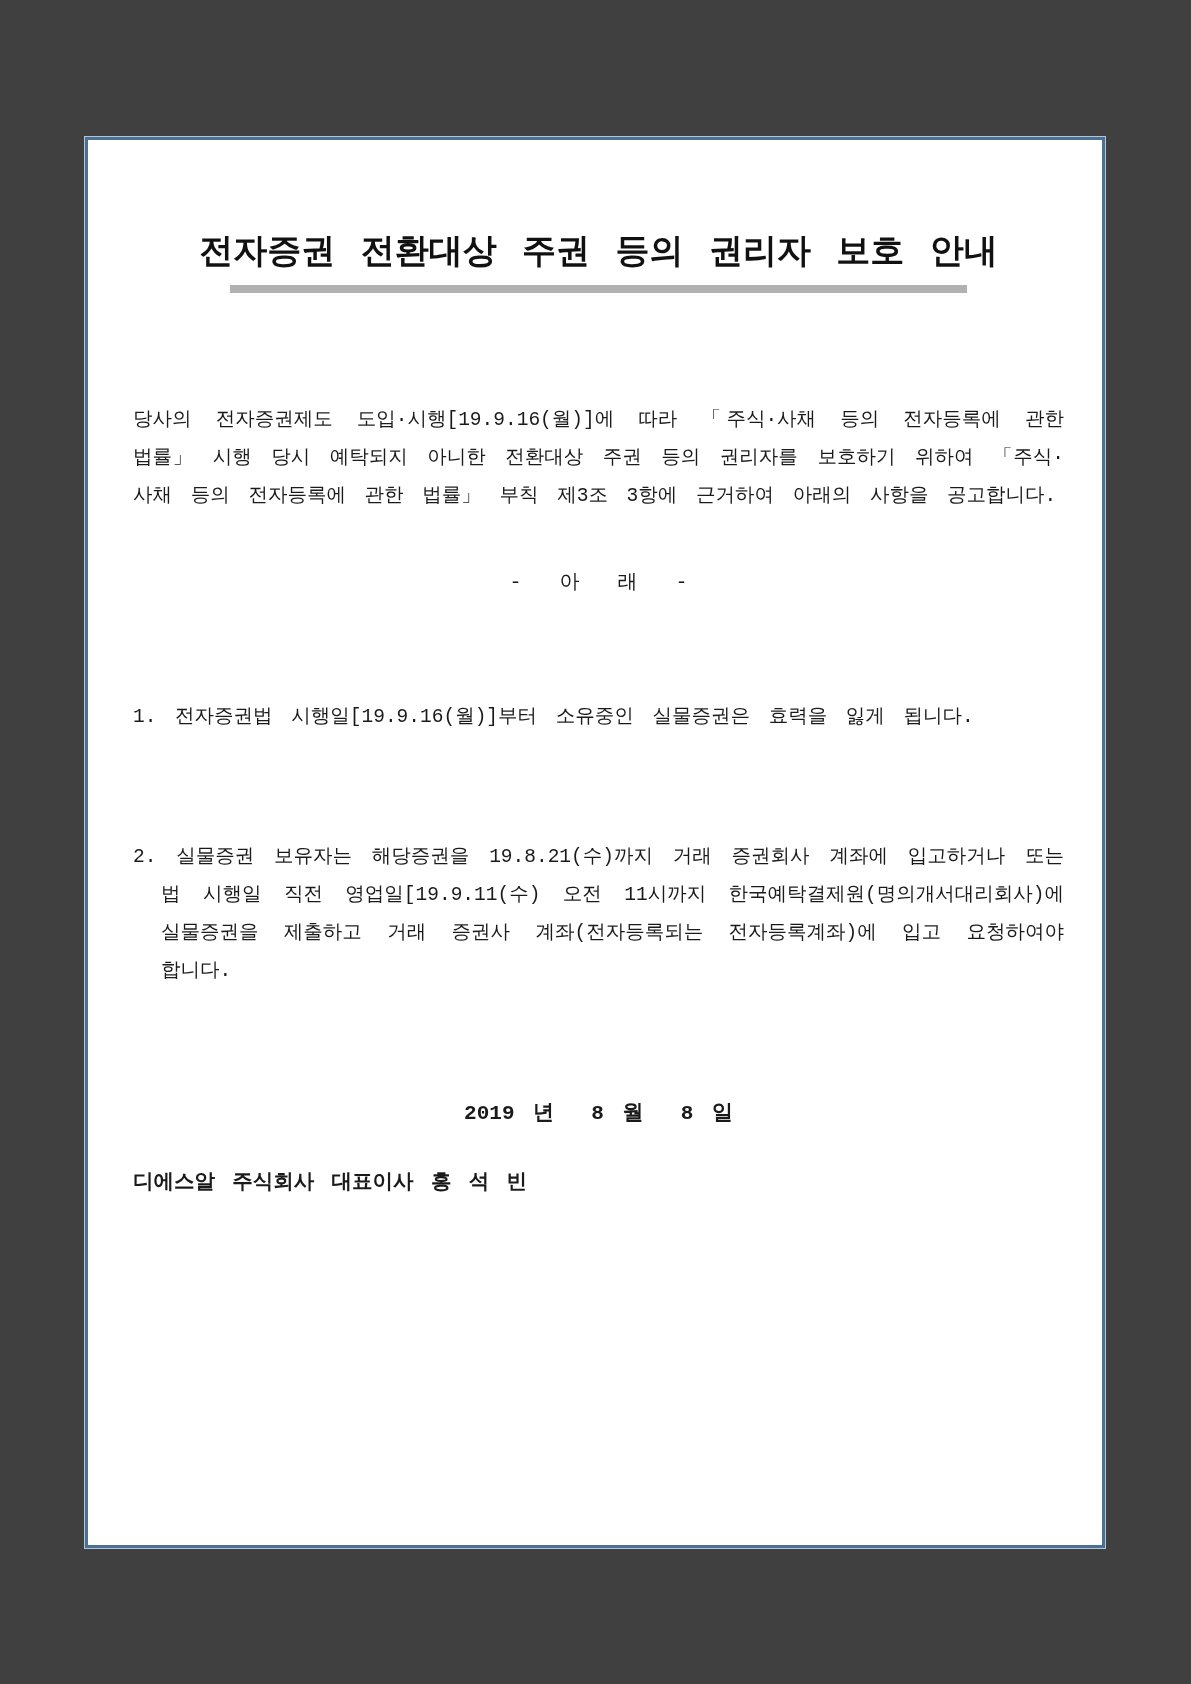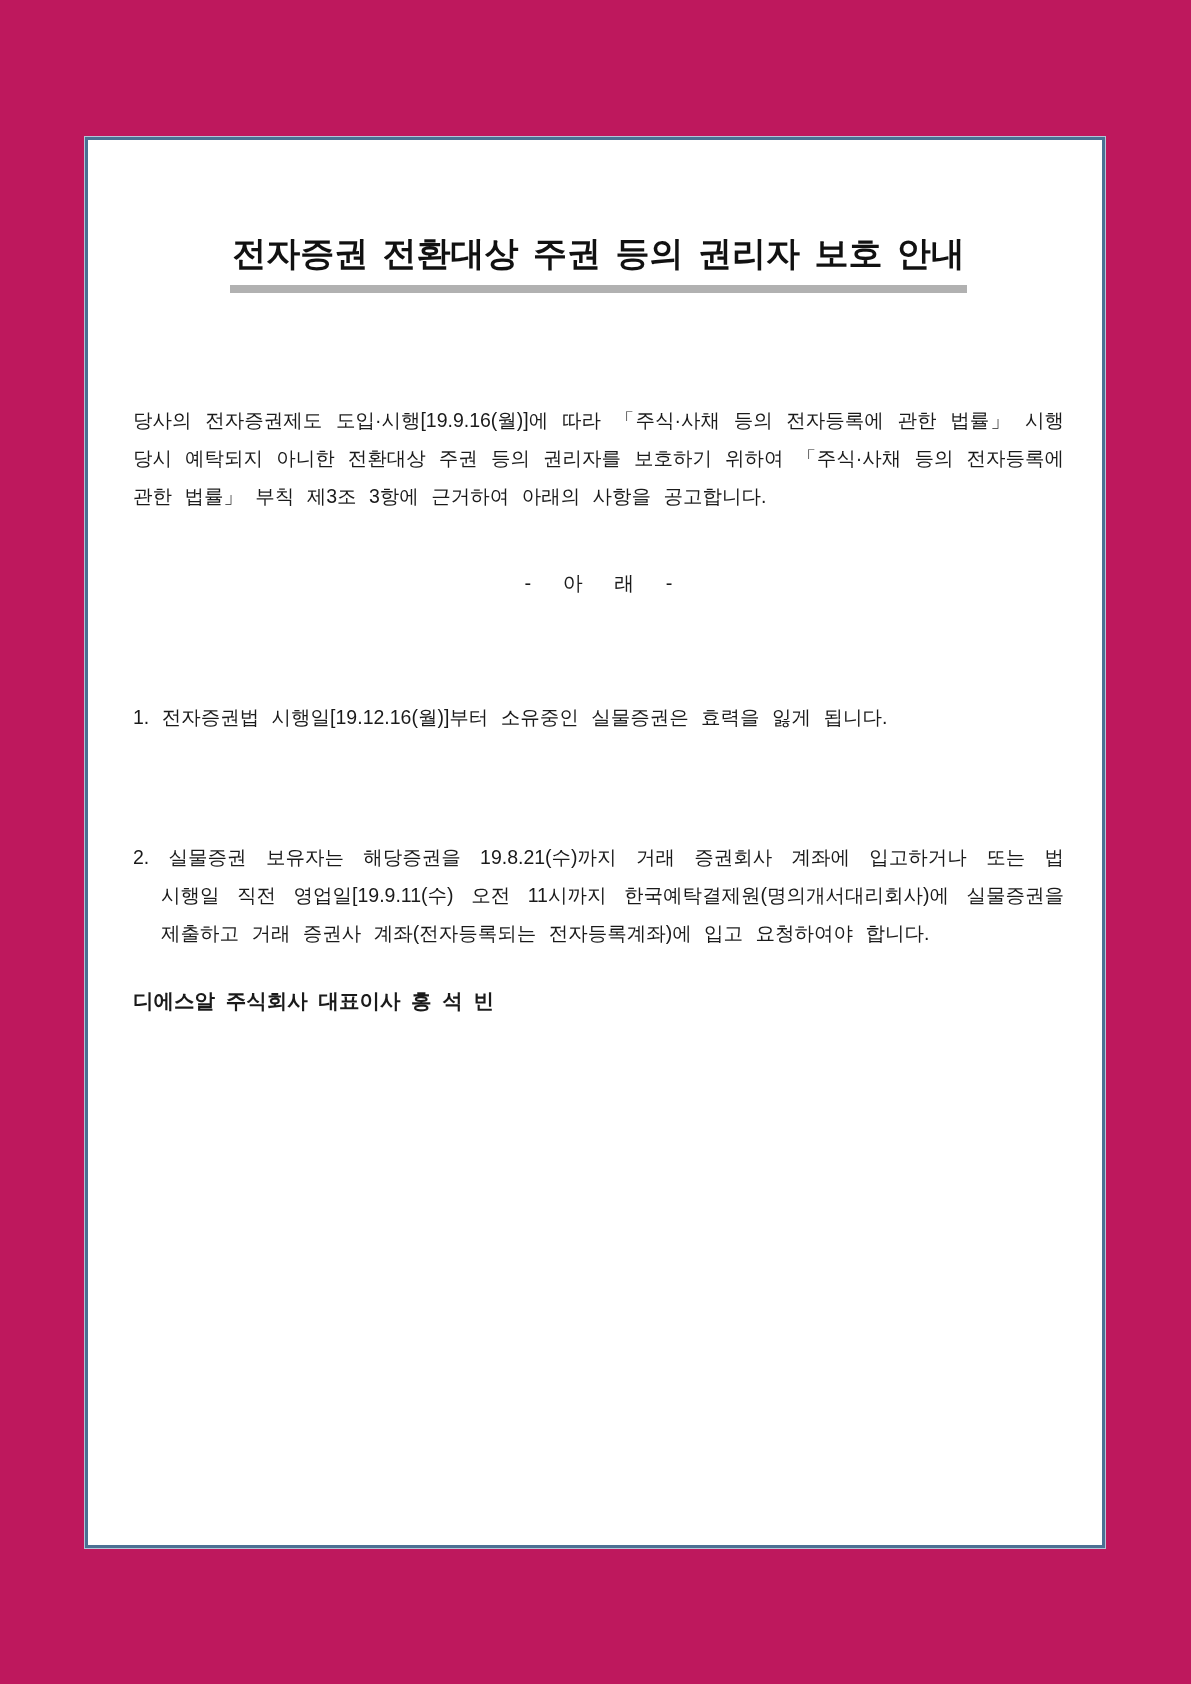--- a/index.html
+++ b/index.html
@@ -6,22 +6,23 @@
     margin: 0;
     padding: 0;
     background: #ffffff;
     font-family: "Liberation Sans", "DejaVu Sans", sans-serif;
     color: #1a1a1a;
   }
   .canvas {
     position: relative;
     width: 1191px;
     height: 1684px;
-    background: #be185d;
+    background: #404040;
     overflow: hidden;
+    font-family: Liberation Mono, monospace;
   }
   .sheet {
     position: absolute;
     left: 85px;
     top: 137px;
     width: 1020px;
     height: 1411px;
     box-sizing: border-box;
     border: 3px solid #4b7093;
     box-shadow: 0 0 0 1px #b3c6d8;
@@ -110,30 +111,31 @@
       <div class="title-bar"></div>
 
       <p class="intro">당사의 전자증권제도 도입·시행[19.9.16(월)]에 따라 「주식·사채 등의 전자등록에 관한 법률」 시행 당시 예탁되지 아니한 전환대상 주권 등의 권리자를 보호하기 위하여 「주식·사채 등의 전자등록에 관한 법률」 부칙 제3조 3항에 근거하여 아래의 사항을 공고합니다.</p>
 
       <div class="divider-line">- 아 래 -</div>
 
       <div class="items">
 
         <div class="item">
           <span class="num">1.</span>
-          <span class="txt">전자증권법 시행일[19.12.16(월)]부터 소유중인 실물증권은 효력을 잃게 됩니다.</span>
+          <span class="txt">전자증권법 시행일[19.9.16(월)]부터 소유중인 실물증권은 효력을 잃게 됩니다.</span>
         </div>
 
         <div class="item">
           <span class="num">2.</span>
           <span class="txt">실물증권 보유자는 해당증권을 19.8.21(수)까지 거래 증권회사 계좌에 입고하거나 또는 법 시행일 직전 영업일[19.9.11(수) 오전 11시까지 한국예탁결제원(명의개서대리회사)에 실물증권을 제출하고 거래 증권사 계좌(전자등록되는 전자등록계좌)에 입고 요청하여야 합니다.</span>
         </div>
 
 
       </div>
 
+      <div class="doc-date">2019 년  8 월  8 일</div>
 
       <div class="sig first">디에스알 주식회사 대표이사 홍 석 빈</div>
 
 
     </div>
   </div>
 </div>
 
 </body></html>

